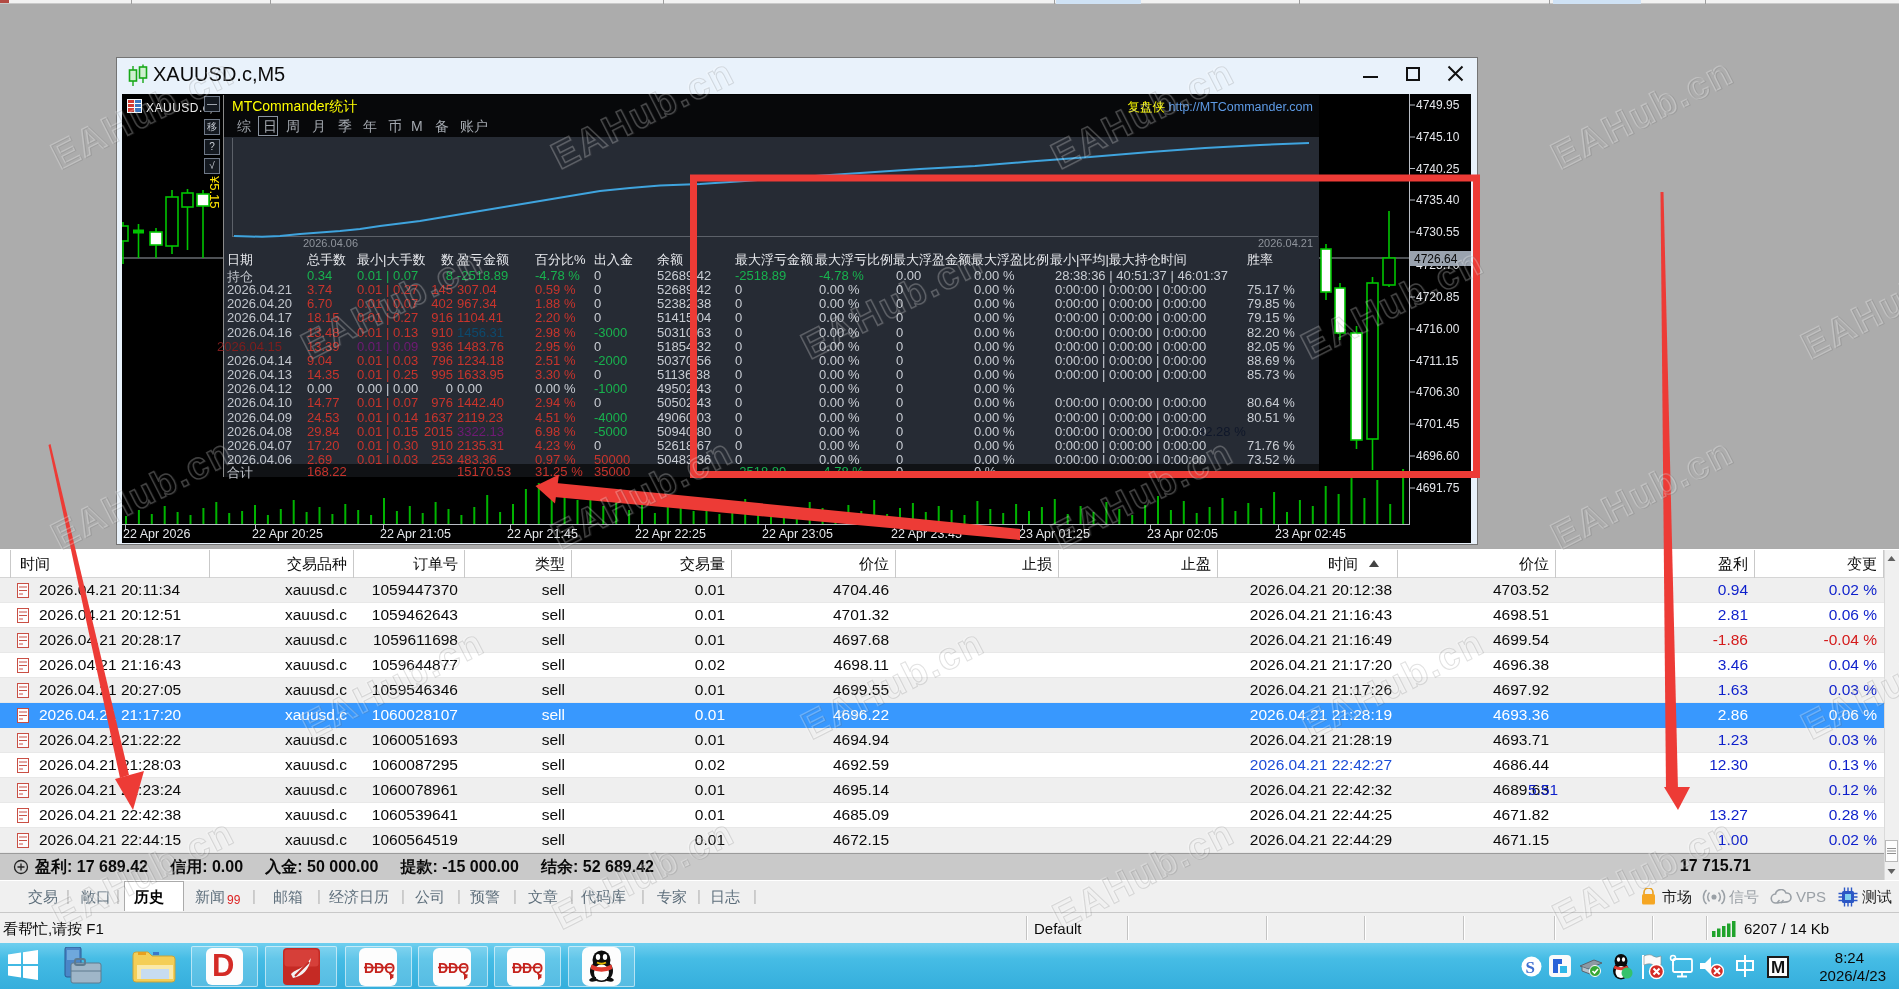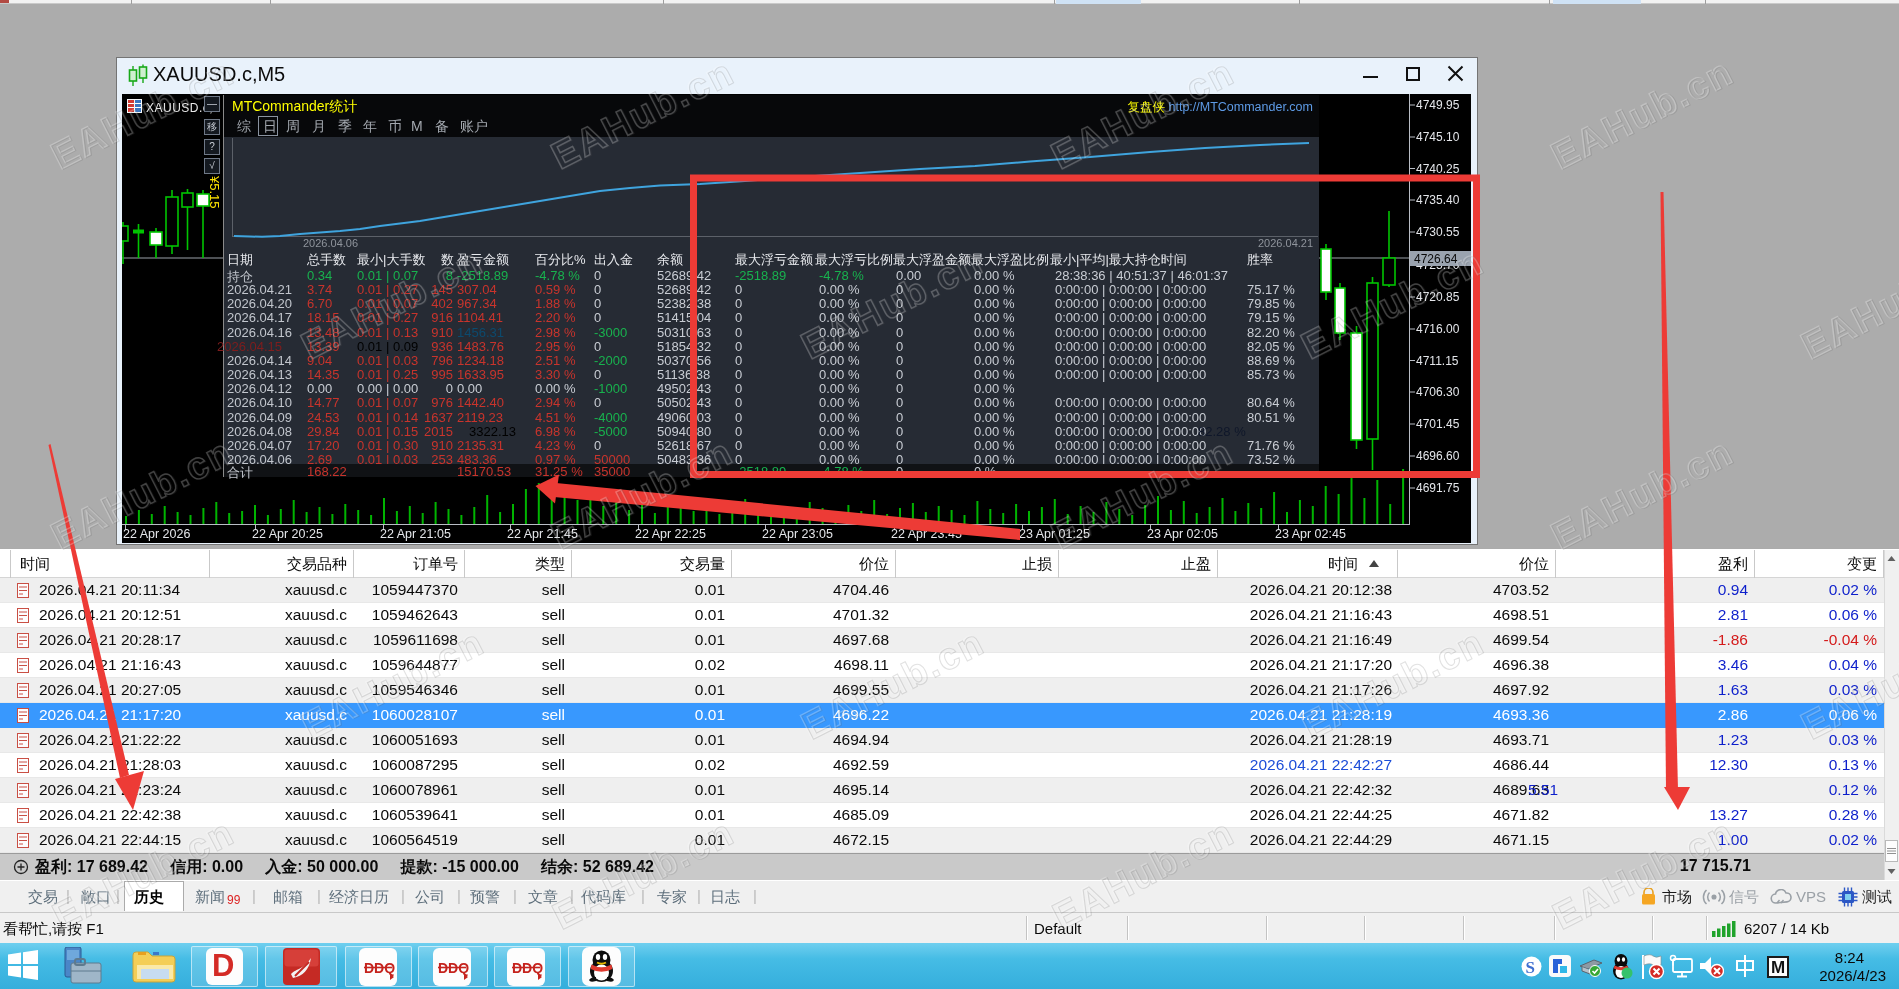--- a/index.html
+++ b/index.html
@@ -242,21 +242,21 @@
       <span class="abs" style="left:735px;color:#C9CDD4">0</span>
       <span class="abs" style="left:819px;color:#C9CDD4">0.00 %</span>
       <span class="abs" style="left:896px;color:#C9CDD4">0</span>
       <span class="abs" style="left:974px;color:#C9CDD4">0.00 %</span>
       <span class="abs" style="left:1055px;color:#C9CDD4">0:00:00 | 0:00:00 | 0:00:00</span>
       <span class="abs" style="left:1247px;color:#C9CDD4">82.20 %</span>
     </div>
 <div class="hrow abs" style="left:0;top:338.7px;height:14px;width:1899px">
       <span class="abs" style="left:217px;color:#7f1d1d">2026.04.15</span>
       <span class="abs" style="left:307px;color:#C8342C">13.39</span>
-      <span class="abs" style="left:357px;color:#000000">0.01 | 0.09</span>
+      <span class="abs" style="left:357px;color:#701a75">0.01 | 0.09</span>
       <span class="abs" style="left:353px;width:100px;text-align:right;color:#C8342C">936</span>
       <span class="abs" style="left:457px;color:#C8342C">1483.76</span>
       <span class="abs" style="left:535px;color:#C8342C">2.95 %</span>
       <span class="abs" style="left:594px;color:#C9CDD4">0</span>
       <span class="abs" style="left:657px;color:#C9CDD4">51854.32</span>
       <span class="abs" style="left:735px;color:#C9CDD4">0</span>
       <span class="abs" style="left:819px;color:#C9CDD4">0.00 %</span>
       <span class="abs" style="left:896px;color:#C9CDD4">0</span>
       <span class="abs" style="left:974px;color:#C9CDD4">0.00 %</span>
       <span class="abs" style="left:1055px;color:#C9CDD4">0:00:00 | 0:00:00 | 0:00:00</span>
@@ -338,21 +338,21 @@
       <span class="abs" style="left:896px;color:#C9CDD4">0</span>
       <span class="abs" style="left:974px;color:#C9CDD4">0.00 %</span>
       <span class="abs" style="left:1055px;color:#C9CDD4">0:00:00 | 0:00:00 | 0:00:00</span>
       <span class="abs" style="left:1247px;color:#C9CDD4">80.51 %</span>
     </div>
 <div class="hrow abs" style="left:0;top:423.6px;height:14px;width:1899px">
       <span class="abs" style="left:227px;color:#C2C6CD">2026.04.08</span>
       <span class="abs" style="left:307px;color:#C8342C">29.84</span>
       <span class="abs" style="left:357px;color:#C8342C">0.01 | 0.15</span>
       <span class="abs" style="left:353px;width:100px;text-align:right;color:#C8342C">2015</span>
-      <span class="abs" style="left:469px;color:#000000">3322.13</span>
+      <span class="abs" style="left:457px;color:#701a75">3322.13</span>
       <span class="abs" style="left:535px;color:#C8342C">6.98 %</span>
       <span class="abs" style="left:594px;color:#18B24E">-5000</span>
       <span class="abs" style="left:657px;color:#C9CDD4">50940.80</span>
       <span class="abs" style="left:735px;color:#C9CDD4">0</span>
       <span class="abs" style="left:819px;color:#C9CDD4">0.00 %</span>
       <span class="abs" style="left:896px;color:#C9CDD4">0</span>
       <span class="abs" style="left:974px;color:#C9CDD4">0.00 %</span>
       <span class="abs" style="left:1055px;color:#C9CDD4">0:00:00 | 0:00:00 | 0:00:00</span>
       <span class="abs" style="left:1198px;color:#0f172a">82.28 %</span>
     </div>

